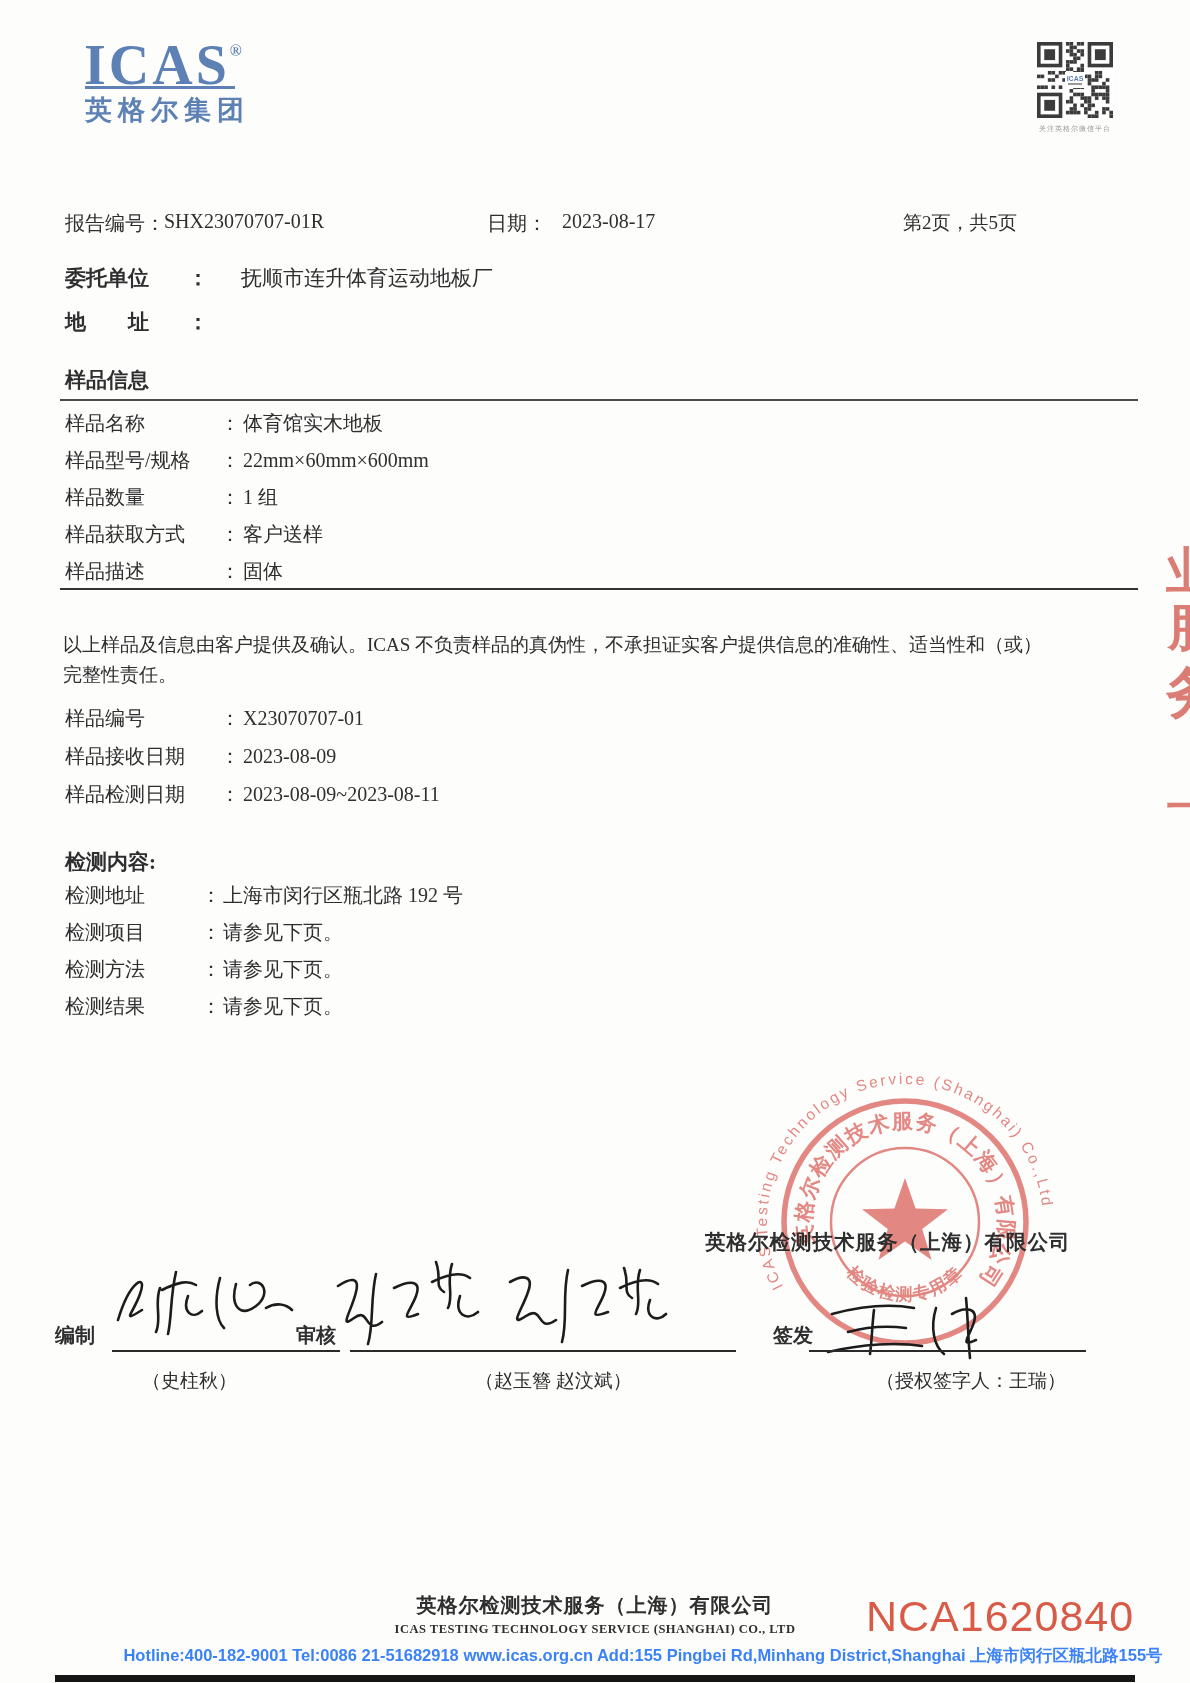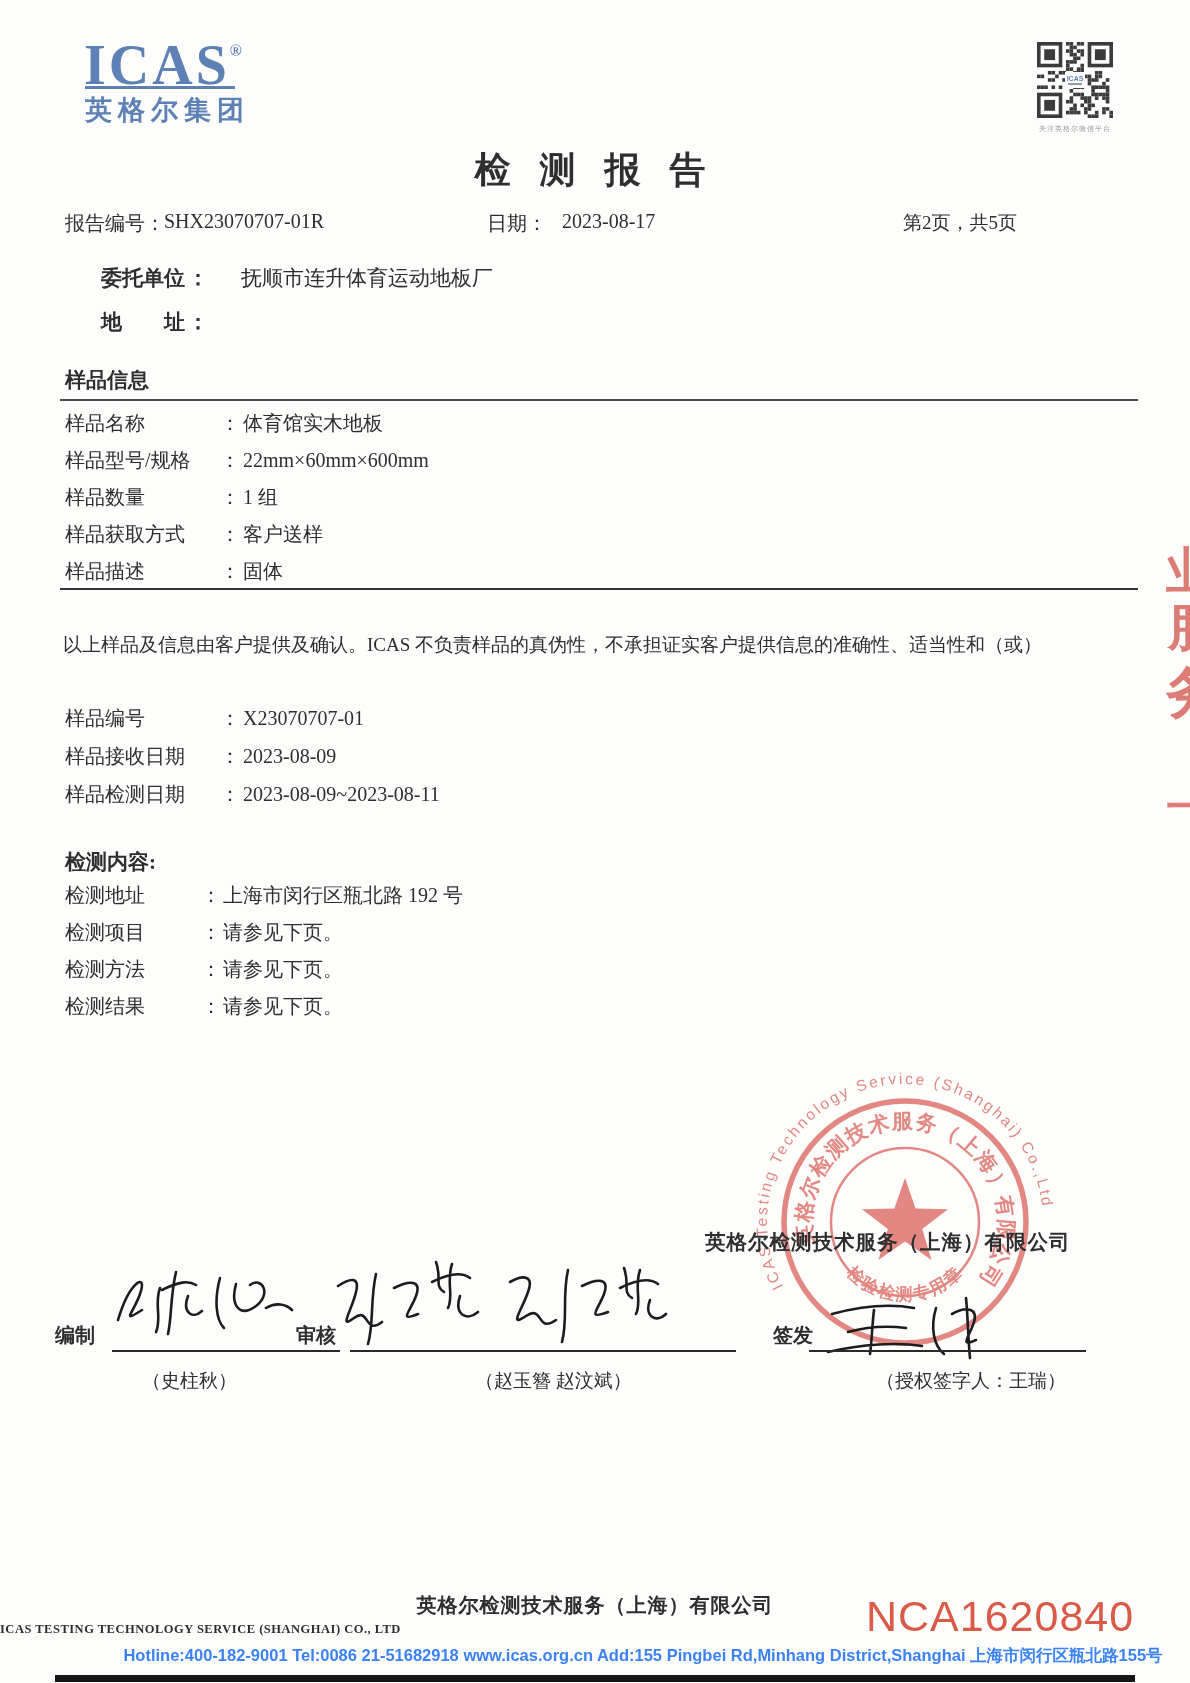--- a/index.html
+++ b/index.html
@@ -29,21 +29,21 @@
   .m-reportno{left:164px;}
   .m-date-label{left:487px;}
   .m-date{left:562px;}
   .m-page{left:903px;font-size:19px;}
   
   .rowblock{left:65px;}
   .row{display:flex;align-items:flex-start;}
   .row .col{width:26px;text-align:center;}
   .c-rows{top:264px;}
   .c-rows .row{line-height:28px;margin-bottom:16px;font-size:21px;}
-  .c-rows .lbl{width:120px;font-weight:bold;white-space:pre;text-align:right;}
+  .c-rows .lbl{width:120px;font-weight:bold;white-space:pre;}
   .c-rows .col{font-weight:bold;}
   .c-rows .val{margin-left:30px;}
   .sec-head{left:65px;font-size:21px;font-weight:bold;}
   .h-sample{top:366px;}
   .rule-thin{left:60px;top:399px;width:1078px;height:2px;background:#4a4a4a;}
   .s-rows{top:410px;}
   .s-rows .row{line-height:27px;margin-bottom:10px;font-size:20px;}
   .s-rows .lbl{width:152px;}
   .rule-mid{left:60px;top:588px;width:1078px;height:2px;background:#333;}
   .disclaimer{left:63px;top:598px;width:1082px;font-size:19px;line-height:30px;margin-top:32px;}
@@ -65,21 +65,21 @@
   .sign-label{top:1322px;font-size:20px;font-weight:bold;}
   .sl1{left:55px;} .sl2{left:296px;} .sl3{left:773px;}
   .sign-line{top:1350px;height:2px;background:#2a2a2a;}
   .ln1{left:112px;width:228px;} .ln2{left:350px;width:386px;} .ln3{left:809px;width:277px;}
   .sign-name{top:1368px;font-size:19px;}
   .nm1{left:142px;} .nm2{left:475px;} .nm3{left:876px;}
   
   .edge-frag{position:absolute;color:rgba(210,92,82,.8);font-weight:bold;}
   
   .f-company-cn{left:0;top:1592px;width:1190px;text-align:center;font-size:20px;font-weight:bold;letter-spacing:1px;}
-  .f-company-en{left:0;top:1622px;width:1190px;font-size:12.5px;font-weight:bold;letter-spacing:.5px;}
+  .f-company-en{left:0;top:1622px;width:1190px;text-align:center;font-size:12.5px;font-weight:bold;letter-spacing:.5px;}
   .f-cert{left:866px;top:1592px;font-size:43px;color:var(--cert-red);font-family:"Liberation Sans","DejaVu Sans",sans-serif;letter-spacing:1px;}
   .f-contact{left:0;top:1645px;width:1190px;text-align:center;font-size:16.5px;font-weight:bold;color:#3b82f6;font-family:"Liberation Sans","DejaVu Sans",sans-serif;padding-left:48px;}
   .f-bar{left:55px;top:1675px;width:1080px;height:7px;background:#161616;}
 </style>
 </head>
 <body>
 
 <div class="page">
 
   <div class="abs logo-icas"><span>ICAS</span><span class="logo-reg">®</span></div>
@@ -211,21 +211,20 @@
         <rect x="0" y="50.666666666666664" width="25.333333333333332" height="25.333333333333332" fill="#3b3b3b"></rect>
         <rect x="3.619047619047619" y="54.285714285714285" width="18.095238095238095" height="18.095238095238095" fill="#fff"></rect>
         <rect x="7.238095238095238" y="57.904761904761905" width="10.857142857142858" height="10.857142857142858" fill="#3b3b3b"></rect>
         <rect x="28" y="30" width="20" height="16" fill="#fff"></rect>
         <text x="38" y="39" font-size="7" font-weight="bold" fill="#5d81b5" text-anchor="middle" font-family="Liberation Sans,sans-serif">ICAS</text>
         <rect x="31" y="41" width="14" height="2" fill="#9a9a9a"></rect>
       </svg>
     <div class="qr-caption">关注英格尔微信平台</div>
   </div>
 
-  <div class="abs doc-title">检 测 报 告</div>
   <span class="abs meta-row m-reportno-label">报告编号：</span>
   <span class="abs meta-row m-reportno">SHX23070707-01R</span>
   <span class="abs meta-row m-date-label">日期：</span>
   <span class="abs meta-row m-date">2023-08-17</span>
   <span class="abs meta-row m-page">第2页，共5页</span>
 
   <div class="abs rowblock c-rows">
     <div class="row">
         <span class="lbl">委托单位</span>
         <span class="col">：</span>
@@ -262,20 +261,21 @@
       </div>
     <div class="row">
         <span class="lbl">样品描述</span>
         <span class="col">：</span>
         <span class="val">固体</span>
       </div>
   </div>
   <div class="abs rule-mid"></div>
   <div class="abs disclaimer">
     <div>以上样品及信息由客户提供及确认。ICAS 不负责样品的真伪性，不承担证实客户提供信息的准确性、适当性和（或）</div>
+    <div>完整性责任。</div>
   </div>
 
   <div class="abs rowblock id-rows">
     <div class="row">
         <span class="lbl">样品编号</span>
         <span class="col">：</span>
         <span class="val">X23070707-01</span>
       </div>
     <div class="row">
         <span class="lbl">样品接收日期</span>

